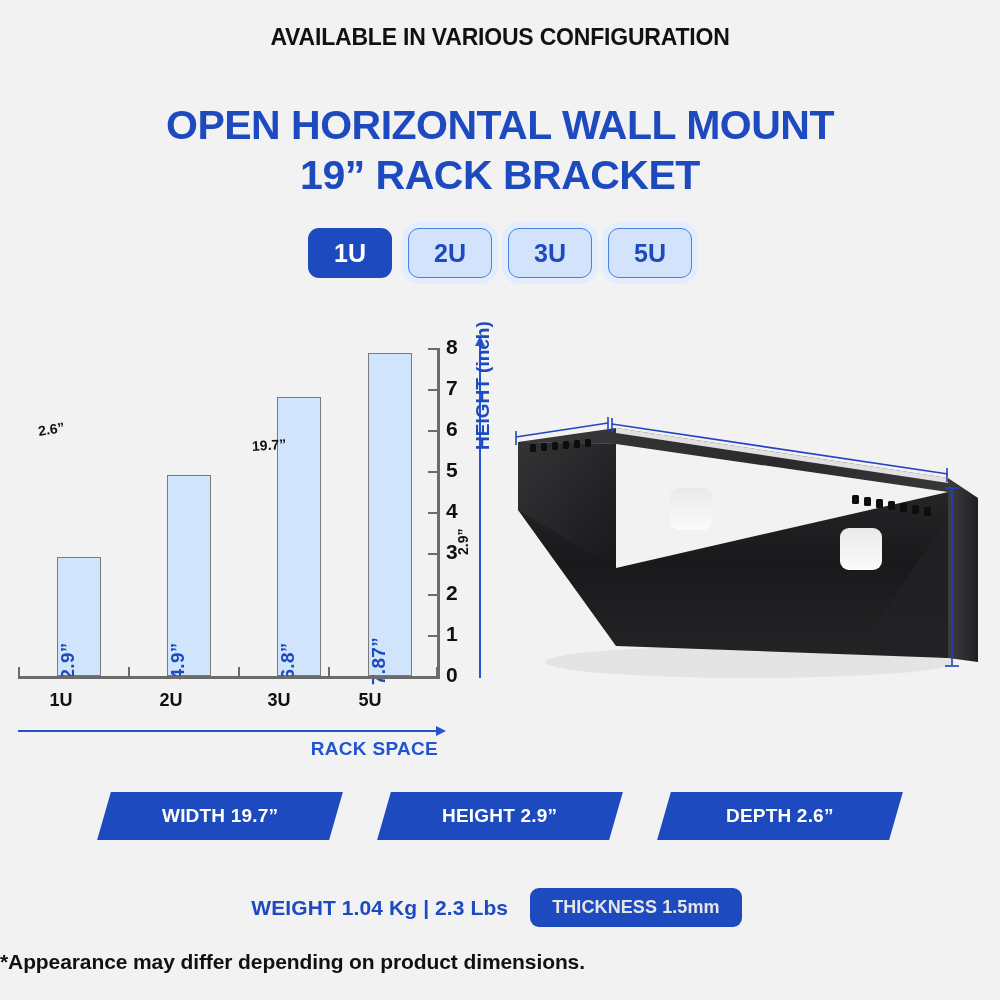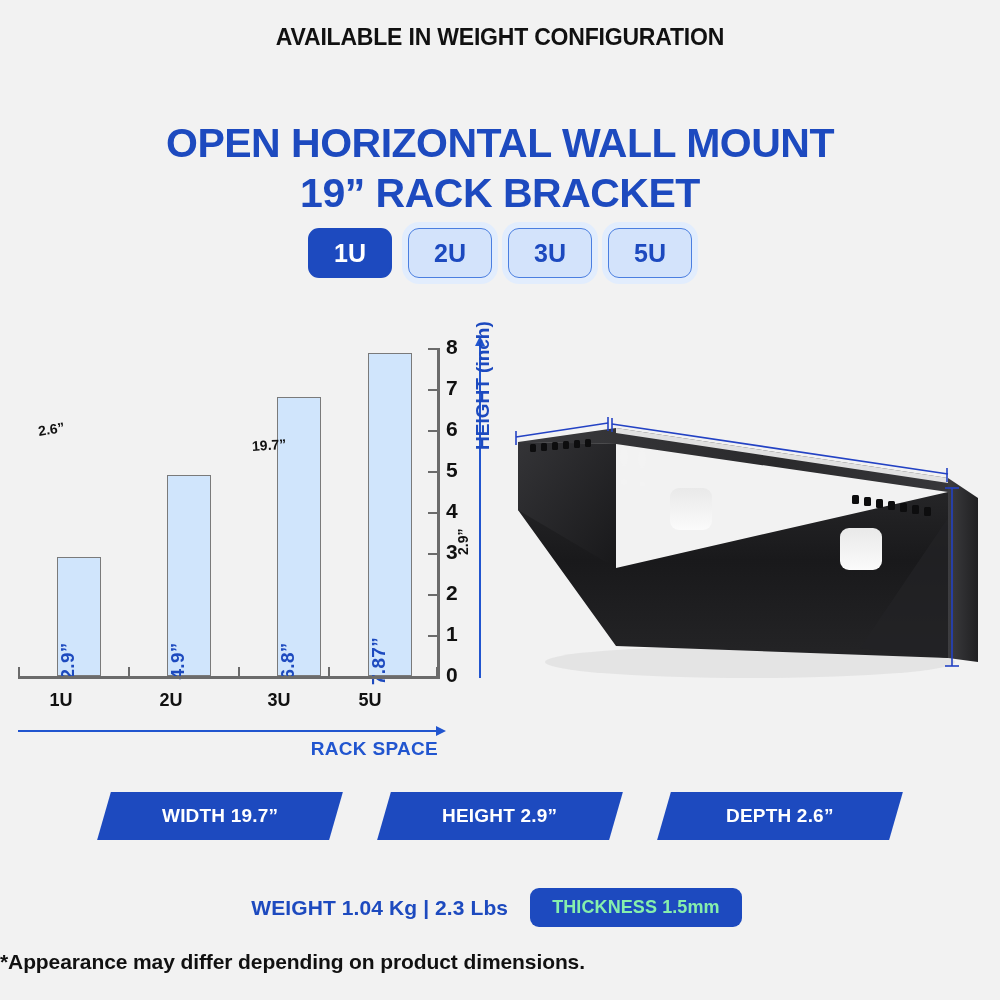--- a/index.html
+++ b/index.html
@@ -31,21 +31,20 @@
     position: absolute;
     top: 100px;
     left: 0;
     width: 1000px;
     text-align: center;
     color: #1d4abf;
     font-size: 41px;
     font-weight: bold;
     line-height: 1.22;
     letter-spacing: -0.5px;
-    margin-top: 18px;
   }
   .title .line2 { display: block; }
 
   
   .pill-row {
     position: absolute;
     top: 228px;
     left: 0;
     width: 1000px;
     display: flex;
@@ -276,21 +275,21 @@
     gap: 22px;
   }
   .weight-text {
     color: #1d4abf;
     font-size: 21px;
     font-weight: bold;
     letter-spacing: 0.1px;
   }
   .thickness-badge {
     background: #1d4abf;
-    color: #86efac;
+    color: #e5e5e5;
     font-size: 18px;
     font-weight: bold;
     padding: 9px 22px;
     border-radius: 9px;
     letter-spacing: 0.1px;
   }
   .footnote {
     position: absolute;
     top: 950px;
     left: 0;
@@ -298,21 +297,21 @@
     text-align: left;
     font-size: 21px;
     font-weight: bold;
     color: #111111;
     letter-spacing: -0.1px;
   }
 </style>
 </head>
 <body>
 
-<div class="eyebrow">AVAILABLE IN WEIGHT CONFIGURATION</div>
+<div class="eyebrow">AVAILABLE IN VARIOUS CONFIGURATION</div>
 
 <div class="title">
   <span>OPEN HORIZONTAL WALL MOUNT</span>
   <span class="line2">19” RACK BRACKET</span>
 </div>
 
 <div class="pill-row">
   <div class="pill active">
     <span>1U</span>
   </div>

